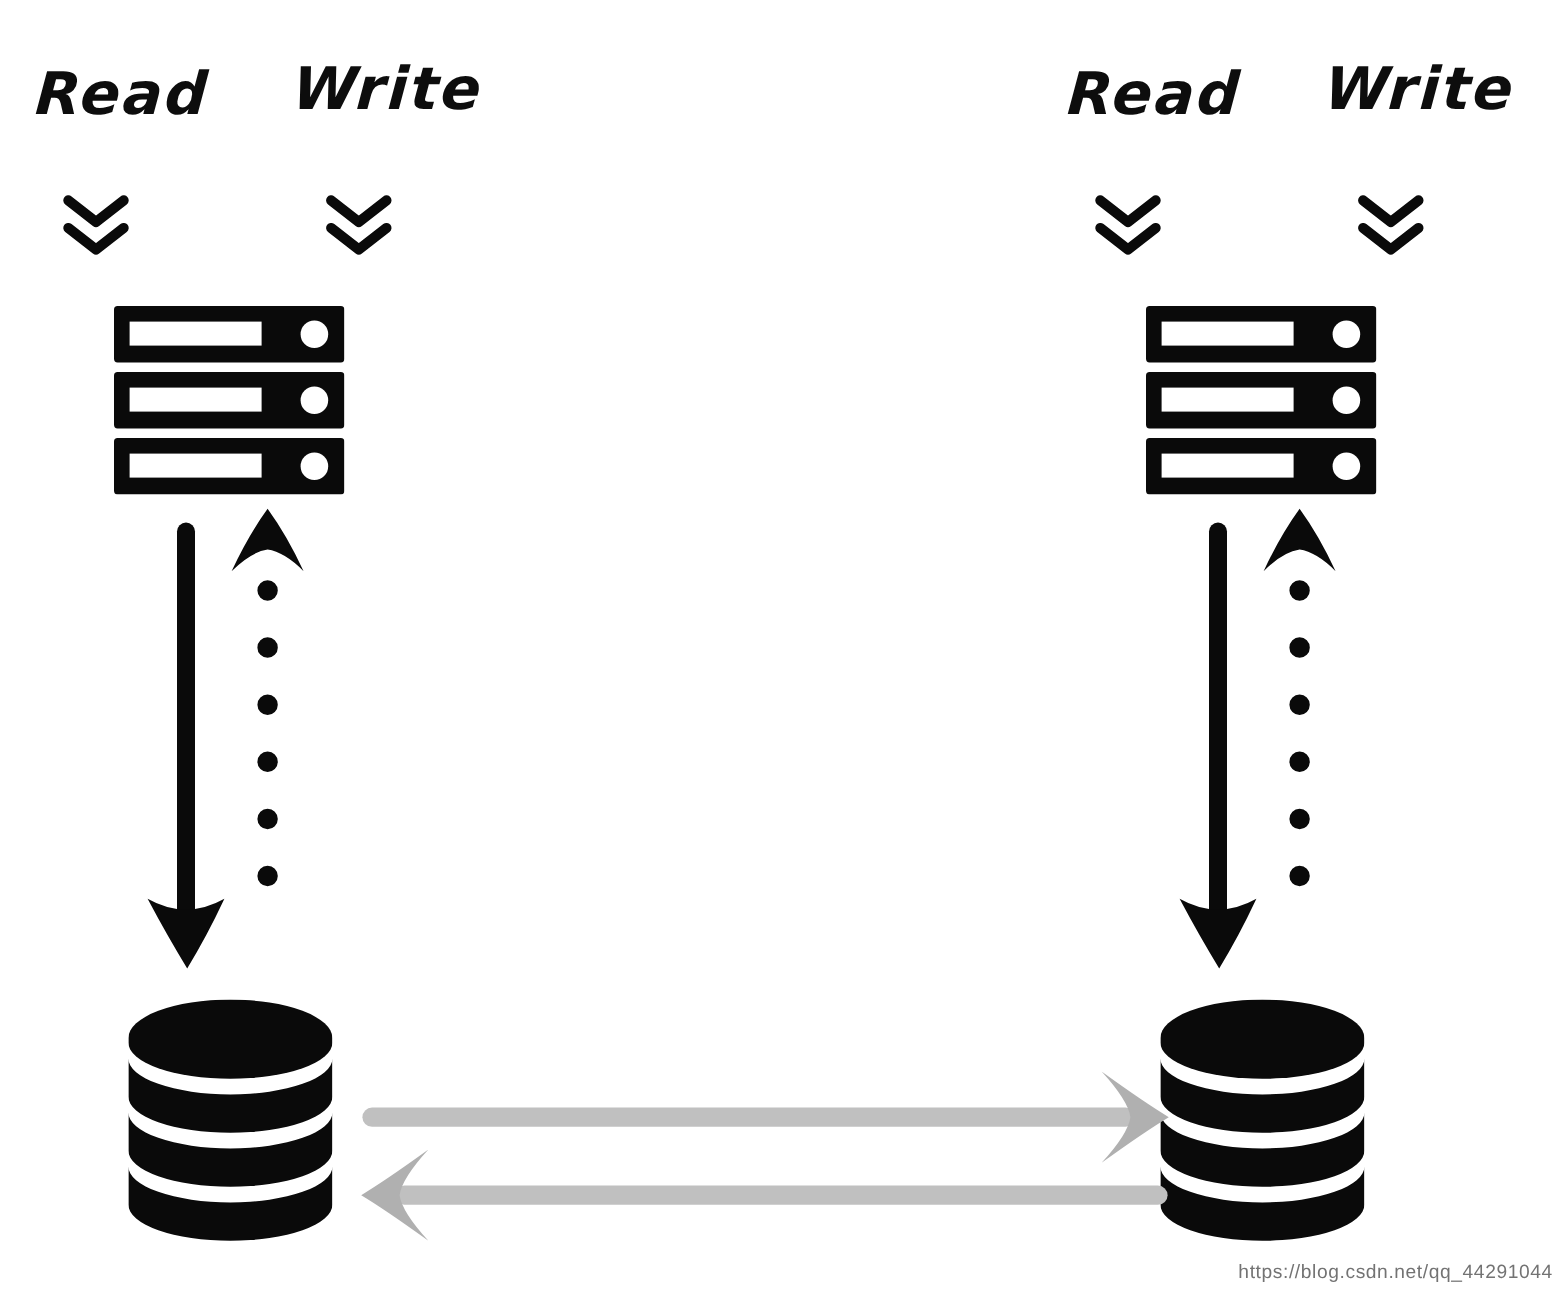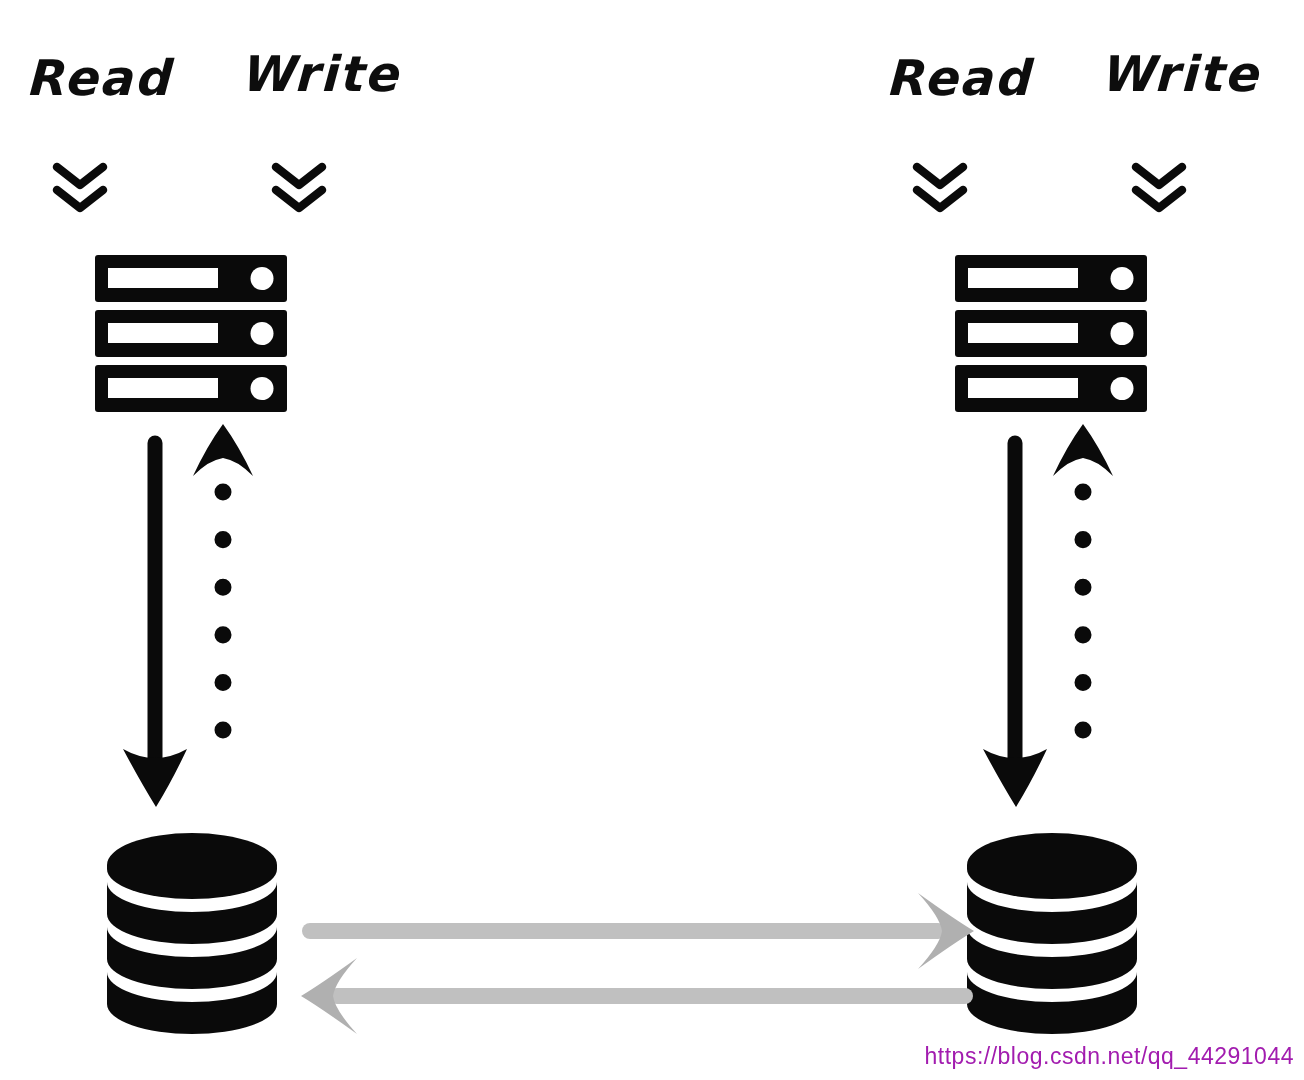--- a/index.html
+++ b/index.html
@@ -14,21 +14,21 @@
   .label-read{left:30px;top:50px;}
   .label-write{left:244px;top:46px;}
   .chev{position:absolute;width:56px;height:58px;}
   .chev-read{left:52px;top:160px;}
   .chev-write{left:271px;top:160px;}
   .server{position:absolute;left:95px;top:255px;width:192px;height:157px;}
   .solid-arrow{position:absolute;left:115px;top:433px;width:80px;height:380px;}
   .dotted-arrow{position:absolute;left:183px;top:422px;width:80px;height:365px;}
   .database{position:absolute;left:107px;top:833px;width:170px;height:202px;}
   .replication{position:absolute;left:290px;top:885px;width:695px;height:150px;}
-  .watermark{position:absolute;right:10px;bottom:10px;font-size:23px;color:#a21caf;
+  .watermark{position:absolute;right:10px;bottom:10px;font-size:16px;color:#737373;
              font-family:"Liberation Sans",sans-serif;letter-spacing:0.5px;}
   svg{display:block;}
 </style>
 </head>
 <body>
 
 <div class="canvas">
 
   <section class="cluster left">
     <div class="hand-label label-read">Read</div>

